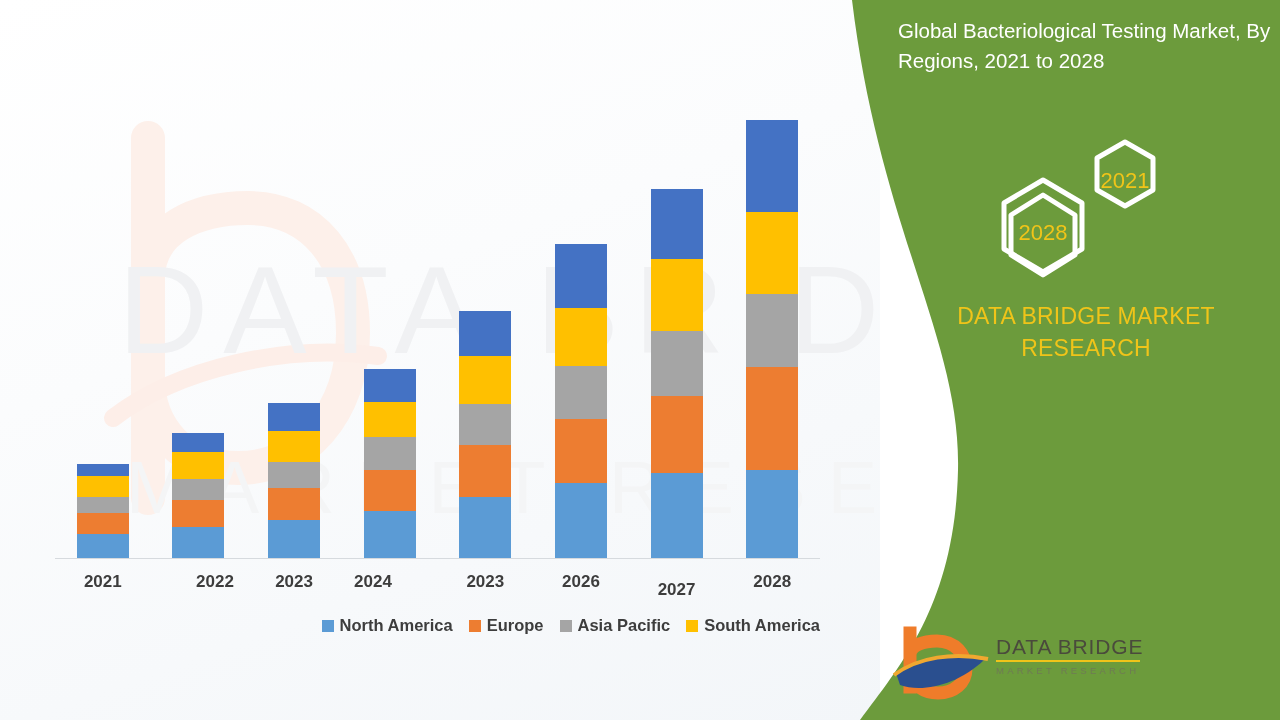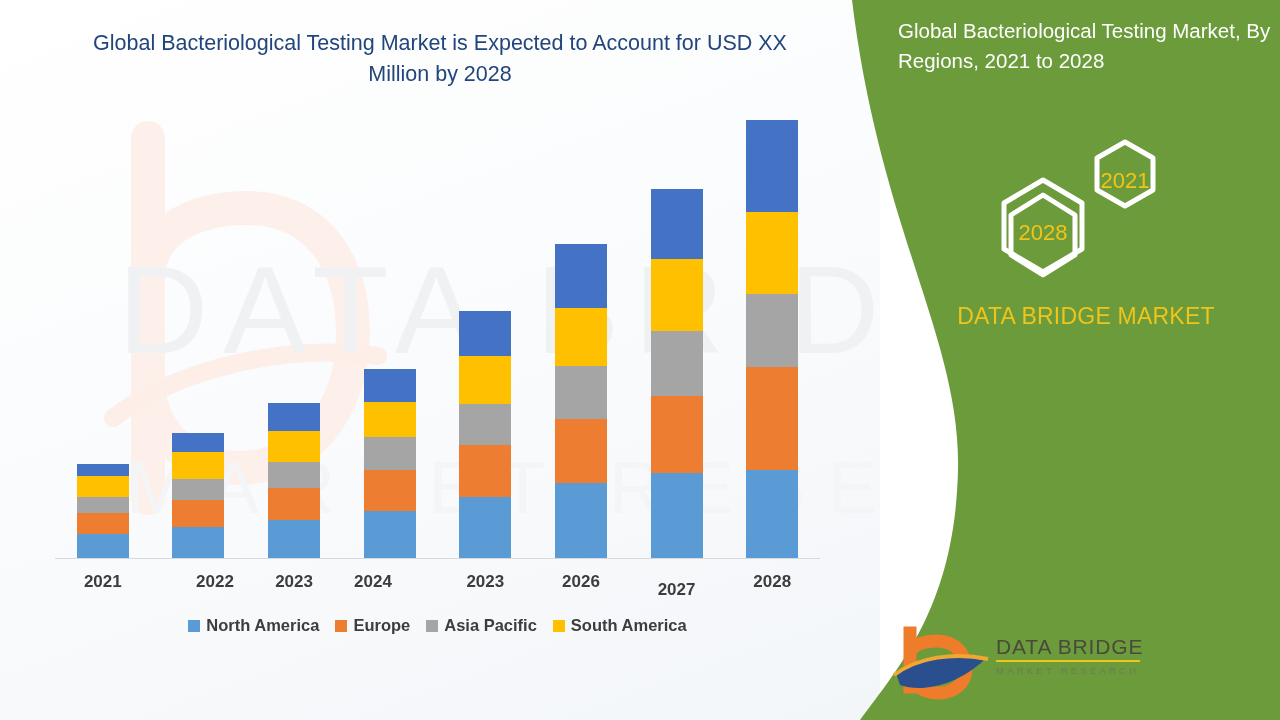--- a/index.html
+++ b/index.html
@@ -119,21 +119,21 @@
     color: #3d3d3d;
   }
 
   .legend {
     position: absolute;
     left: 55px;
     top: 616px;
     width: 765px;
     display: flex;
     align-items: center;
-    justify-content: center;
+    justify-content: flex-end;
     gap: 16px;
   }
   .legend-item {
     display: flex;
     align-items: center;
     gap: 6px;
     font-size: 16.5px;
     font-weight: bold;
     color: #3d3d3d;
     white-space: nowrap;
@@ -242,21 +242,20 @@
   <div class="left-panel">
 
     <svg class="wm-b" viewBox="0 0 300 420">
       <path d="M60,20 L60,380 M60,160 C60,110 110,90 160,90 C225,90 265,140 265,215 C265,295 215,350 150,350 C95,350 60,310 60,260" fill="none" stroke="#fdf0ea" stroke-width="34" stroke-linecap="round"></path>
       <path d="M25,300 C90,250 200,225 290,238" fill="none" stroke="#fdeee8" stroke-width="18" stroke-linecap="round"></path>
     </svg>
 
     <div class="wm wm-data-bridge">DATA BRIDGE</div>
     <div class="wm wm-market-research">MARKET RESEARCH</div>
 
-    <div class="chart-title">Global Bacteriological Testing Market is Expected to Account for USD XX Million by 2028</div>
 
     <div class="plot" id="plot">
         <div class="bar-group" style="left: 21.8125px;">
           <div class="seg" title="North America 2021: 5.4" style="height: 23.652px; background: rgb(91, 155, 213);"></div>
           <div class="seg" title="Europe 2021: 4.8" style="height: 21.024px; background: rgb(237, 125, 49);"></div>
           <div class="seg" title="Asia Pacific 2021: 3.8" style="height: 16.644px; background: rgb(165, 165, 165);"></div>
           <div class="seg" title="South America 2021: 4.8" style="height: 21.024px; background: rgb(255, 192, 0);"></div>
           <div class="seg" title="Middle East and Africa 2021: 2.7" style="height: 11.826px; background: rgb(68, 114, 196);"></div>
         </div>
         <div class="bar-group" style="left: 117.438px;">
@@ -360,20 +359,21 @@
         <polygon points="83,50 122,73 122,119 83,142 44,119 44,73" fill="none" stroke="#ffffff" stroke-width="5" stroke-linejoin="round"></polygon>
 
         <polygon points="165,12 193,28 193,60 165,76 137,60 137,28" fill="none" stroke="#ffffff" stroke-width="5" stroke-linejoin="round"></polygon>
       </svg>
       <div class="hex-year y2021">2021</div>
       <div class="hex-year y2028">2028</div>
     </div>
 
     <div class="brand">
       <div>DATA BRIDGE MARKET</div>
+      <div>RESEARCH</div>
     </div>
 
     <div class="logo">
       <svg width="110" height="78" viewBox="0 0 110 78">
         <path d="M22,8 L22,62 M22,30 C22,20 36,16 49,16 C68,16 78,30 78,44 C78,58 66,68 50,68 C36,68 24,60 24,48" fill="none" stroke="#ef7c2a" stroke-width="13" stroke-linecap="square"></path>
         <path d="M8,48 C28,33 62,28 96,35 C70,60 34,68 12,60 Z" fill="#2a4f8f"></path>
         <path d="M6,50 C30,32 66,27 100,34" fill="none" stroke="#f0a830" stroke-width="4"></path>
       </svg>
       <div class="logo-text">
         <div class="logo-data-bridge">DATA BRIDGE</div>

